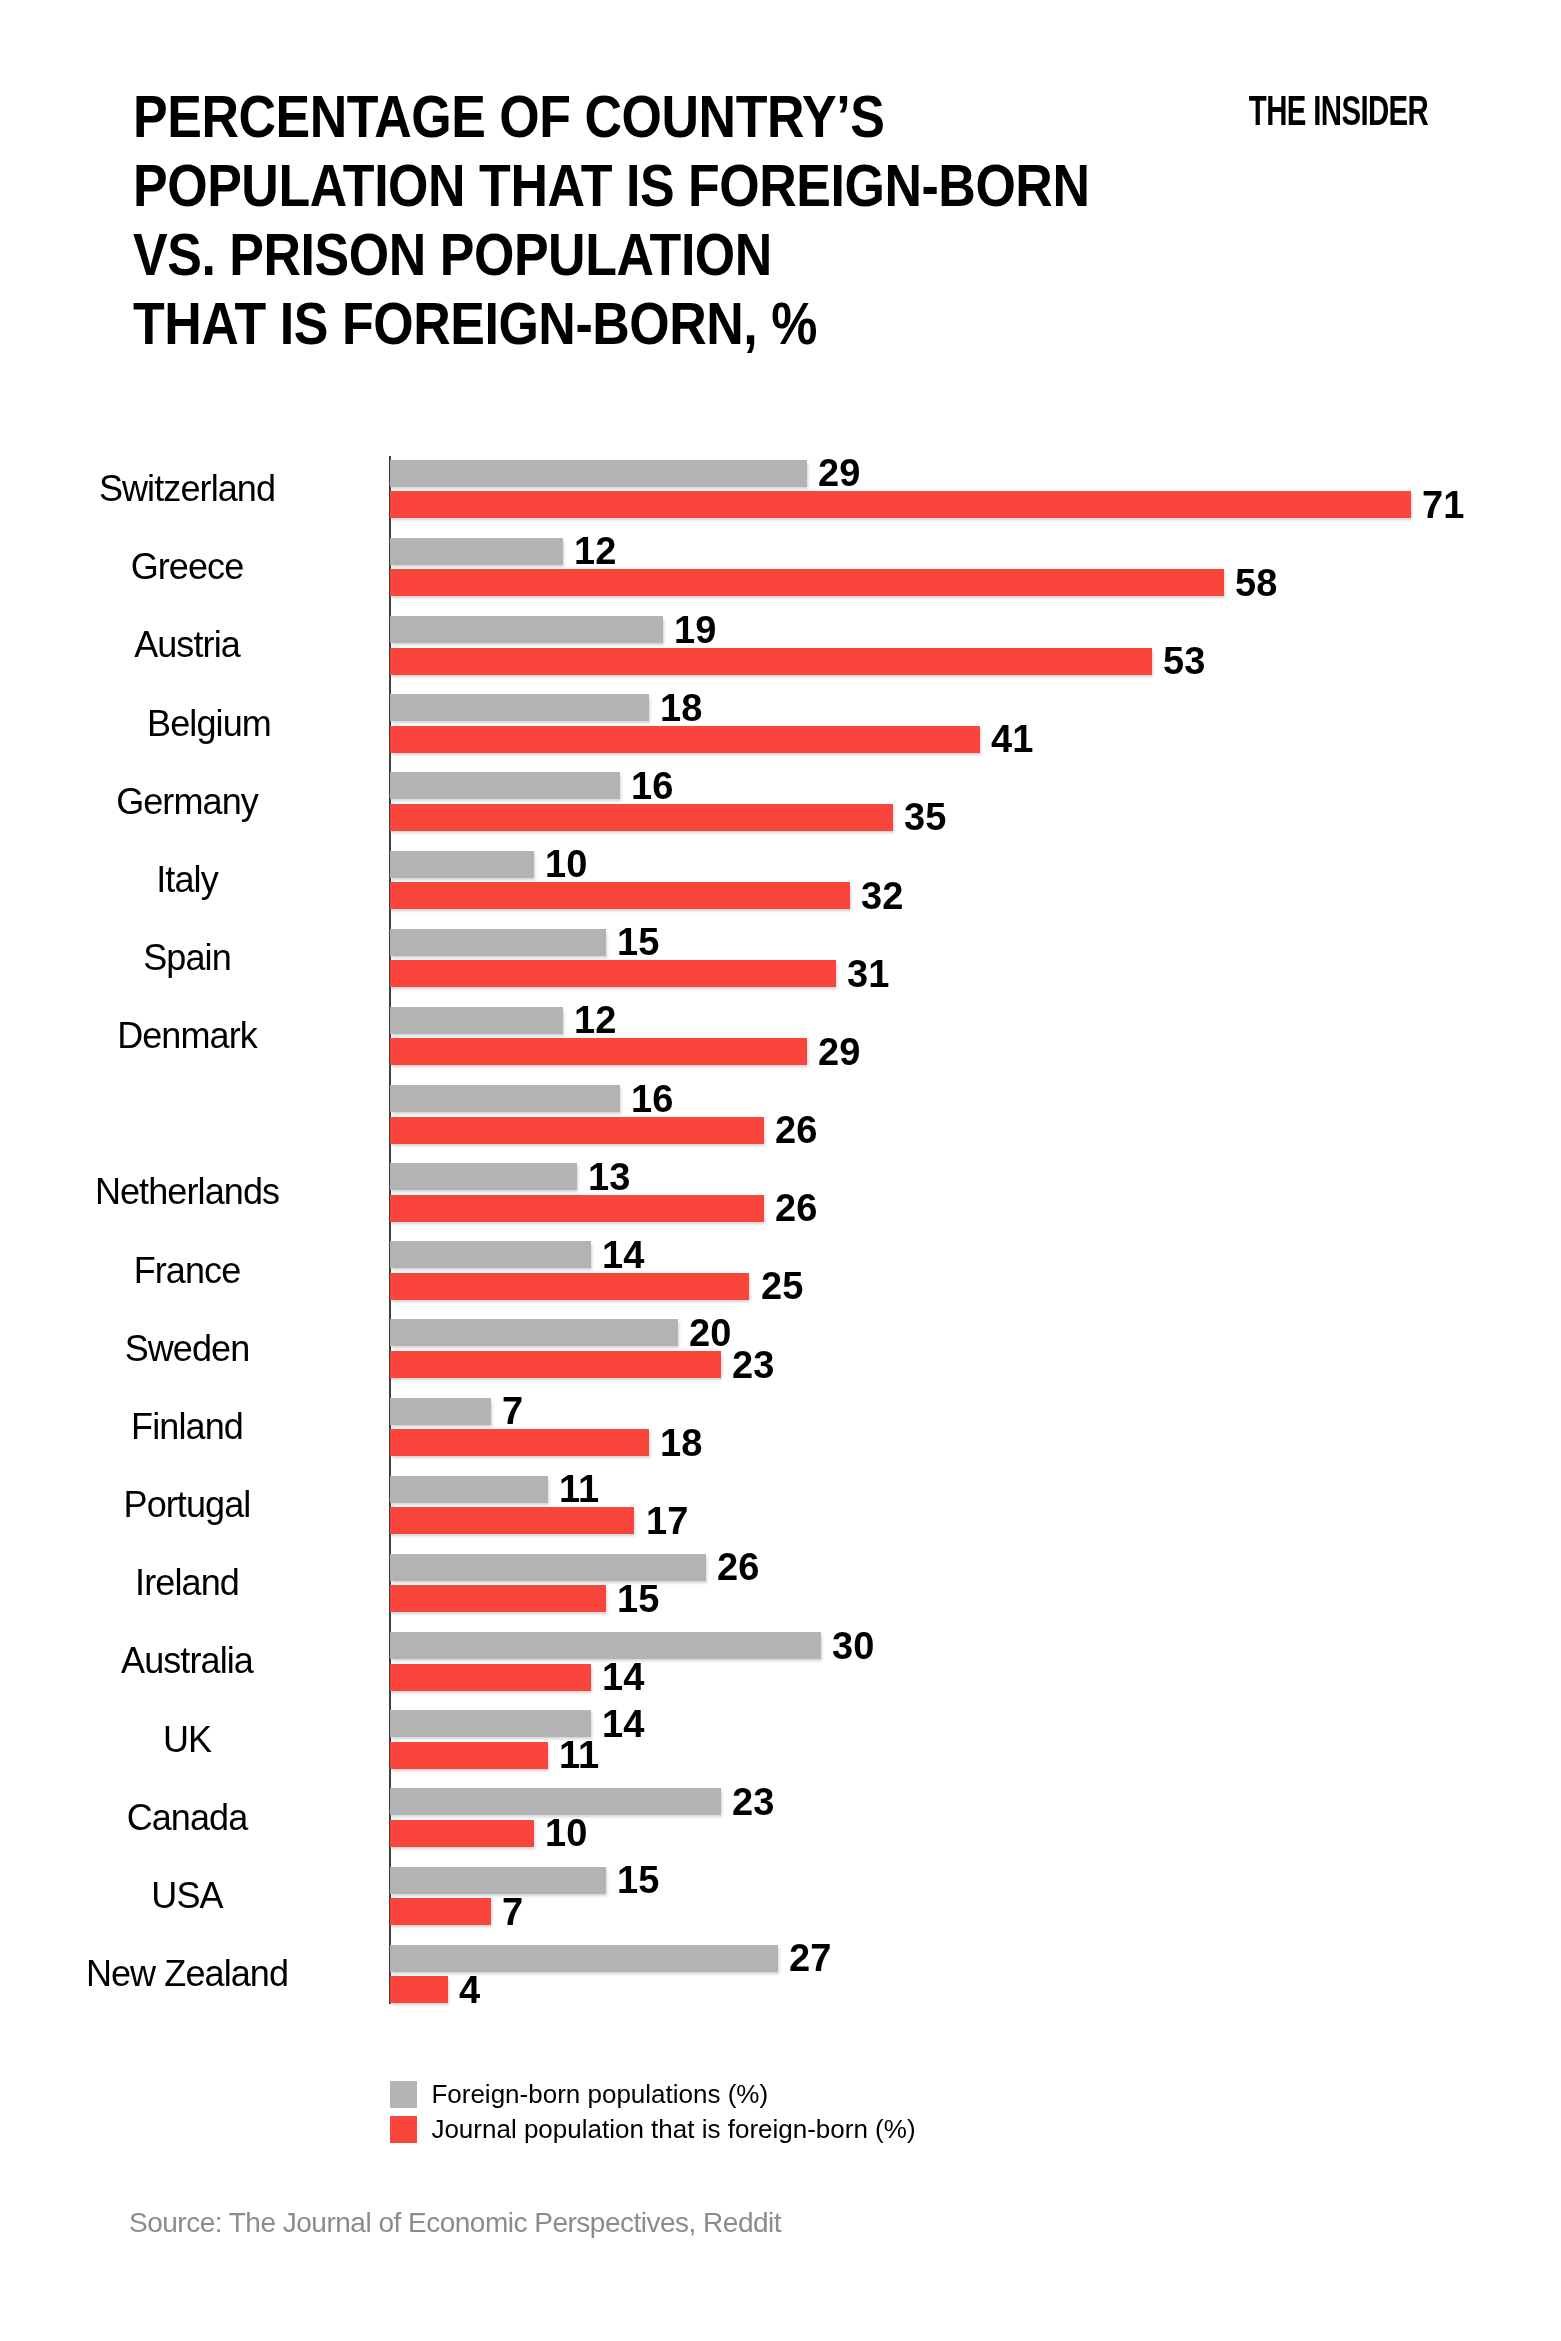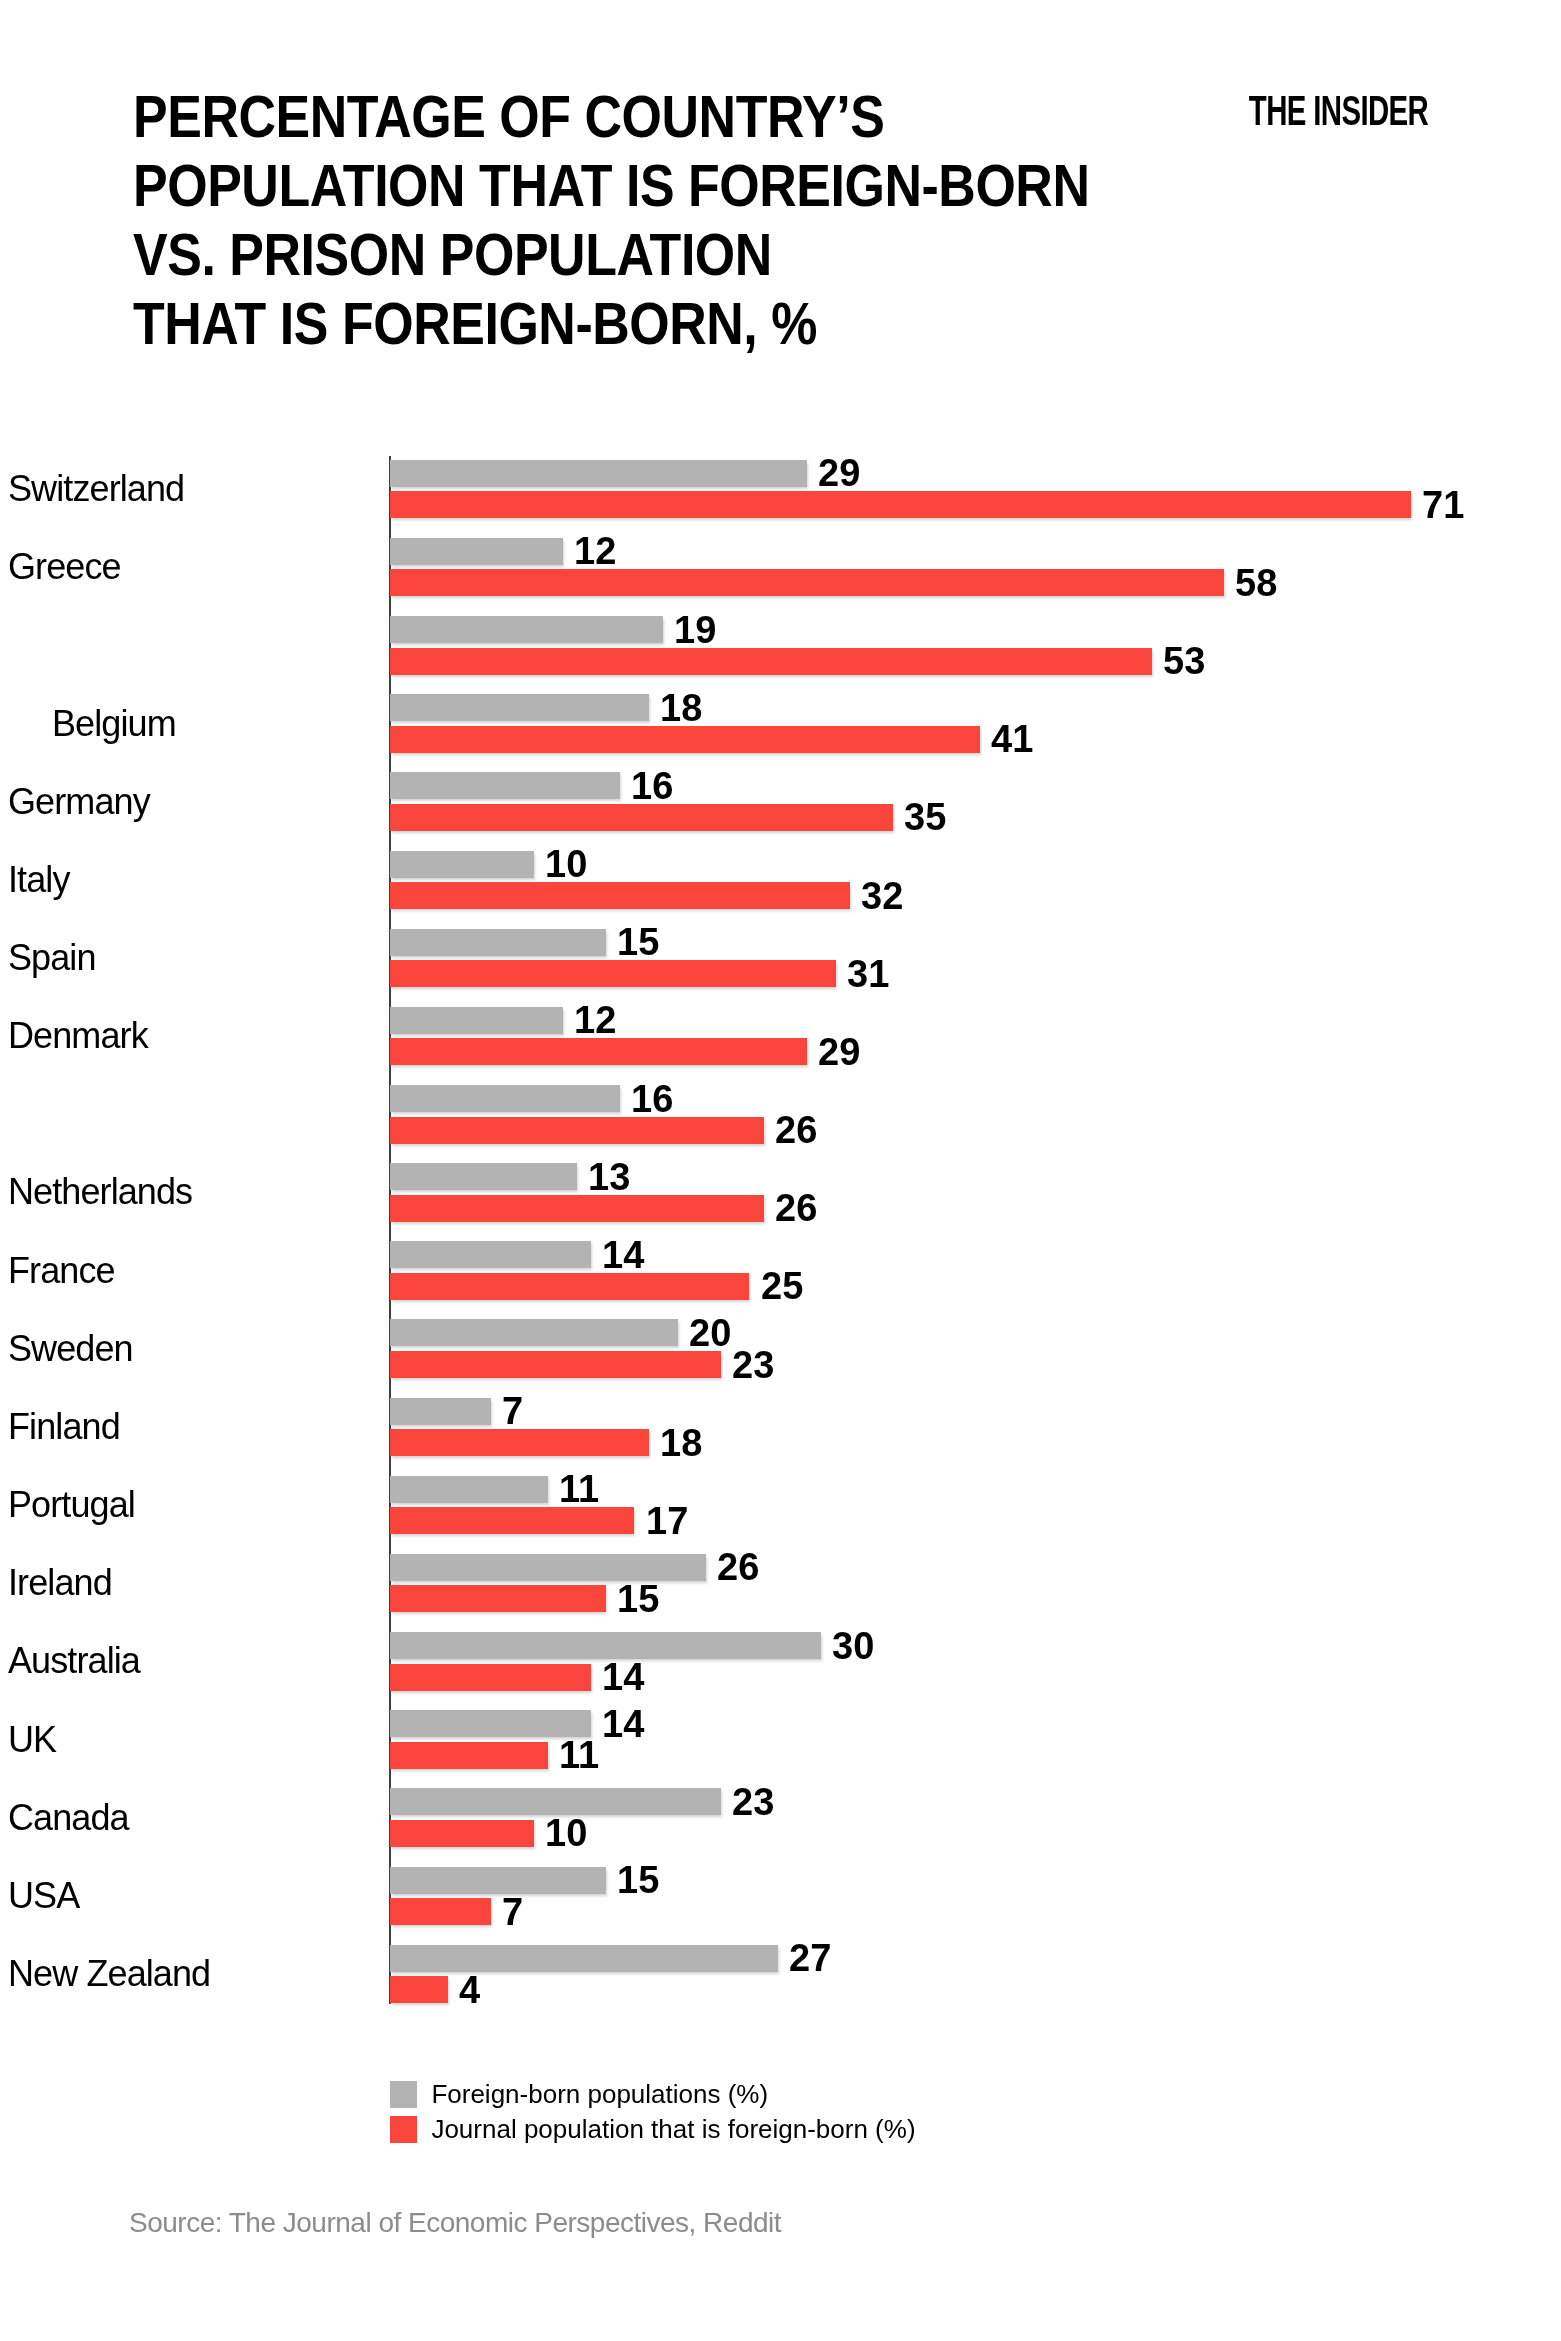--- a/index.html
+++ b/index.html
@@ -40,23 +40,23 @@
   .axis-line {
     position: absolute;
     left: 389px;
     top: 456px;
     width: 1.8px;
     height: 1548px;
     background: #3f3f3f;
   }
   .country-label {
     position: absolute;
-    left: 8px;
+    left: 0;
     width: 374px;
-    text-align: left;
+    text-align: center;
     font-size: 36px;
     letter-spacing: -0.9px;
     line-height: 40px;
     transform: translateY(-50%);
     white-space: nowrap;
   }
   .bar {
     position: absolute;
     height: 27px;
     box-shadow: 1.8px 2.7px 2.7px rgba(0,0,0,0.18);
@@ -119,20 +119,21 @@
   <div class="country-label" style="width: 374px; top: 489px;">Switzerland</div>
       <div class="bar" style="left: 390px; top: 460px; width: 417px; background: rgb(179, 179, 179);"></div>
       <div class="value-label" style="left: 818px; top: 473px;">29</div>
       <div class="bar" style="left: 390px; top: 491px; width: 1021px; background: rgb(249, 69, 60);"></div>
       <div class="value-label" style="left: 1422px; top: 505px;">71</div>
       <div class="country-label" style="width: 374px; top: 567px;">Greece</div>
       <div class="bar" style="left: 390px; top: 538px; width: 173px; background: rgb(179, 179, 179);"></div>
       <div class="value-label" style="left: 574px; top: 551px;">12</div>
       <div class="bar" style="left: 390px; top: 569px; width: 834px; background: rgb(249, 69, 60);"></div>
       <div class="value-label" style="left: 1235px; top: 583px;">58</div>
+      <div class="country-label" style="width: 374px; top: 645px;">Austria</div>
       <div class="bar" style="left: 390px; top: 616px; width: 273px; background: rgb(179, 179, 179);"></div>
       <div class="value-label" style="left: 674px; top: 630px;">19</div>
       <div class="bar" style="left: 390px; top: 648px; width: 762px; background: rgb(249, 69, 60);"></div>
       <div class="value-label" style="left: 1163px; top: 661px;">53</div>
       <div class="country-label" style="width: 374px; top: 724px; padding-left: 44px;">Belgium</div>
       <div class="bar" style="left: 390px; top: 694px; width: 259px; background: rgb(179, 179, 179);"></div>
       <div class="value-label" style="left: 660px; top: 708px;">18</div>
       <div class="bar" style="left: 390px; top: 726px; width: 590px; background: rgb(249, 69, 60);"></div>
       <div class="value-label" style="left: 991px; top: 739px;">41</div>
       <div class="country-label" style="width: 374px; top: 802px;">Germany</div>

